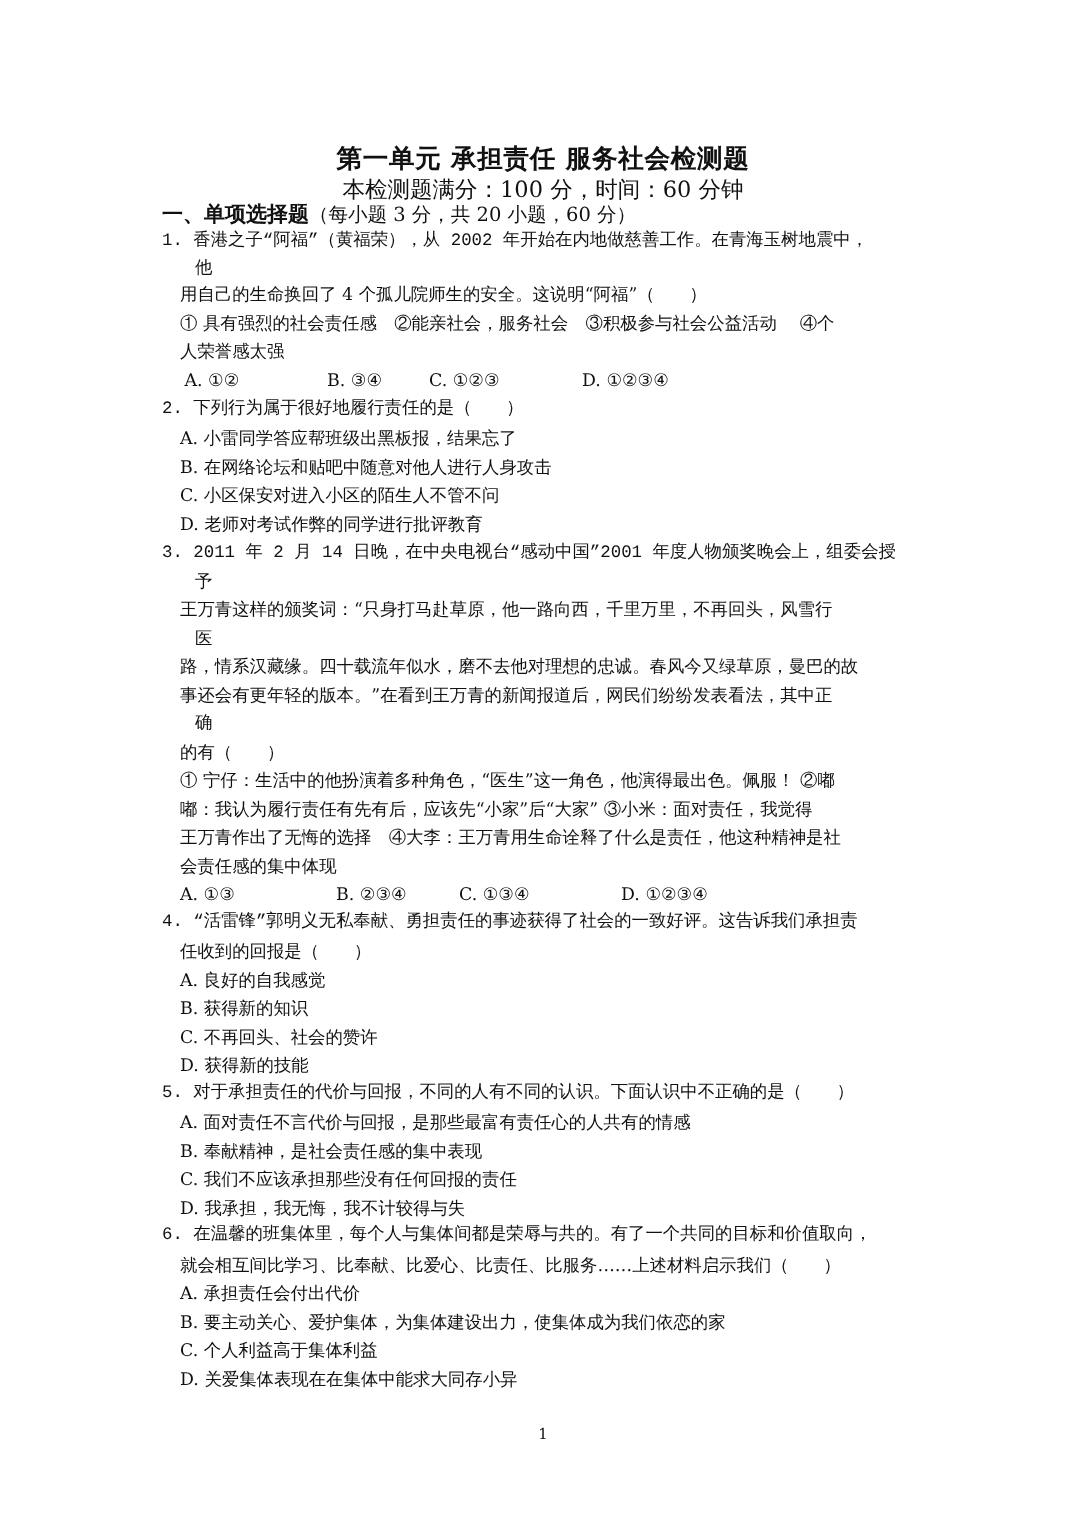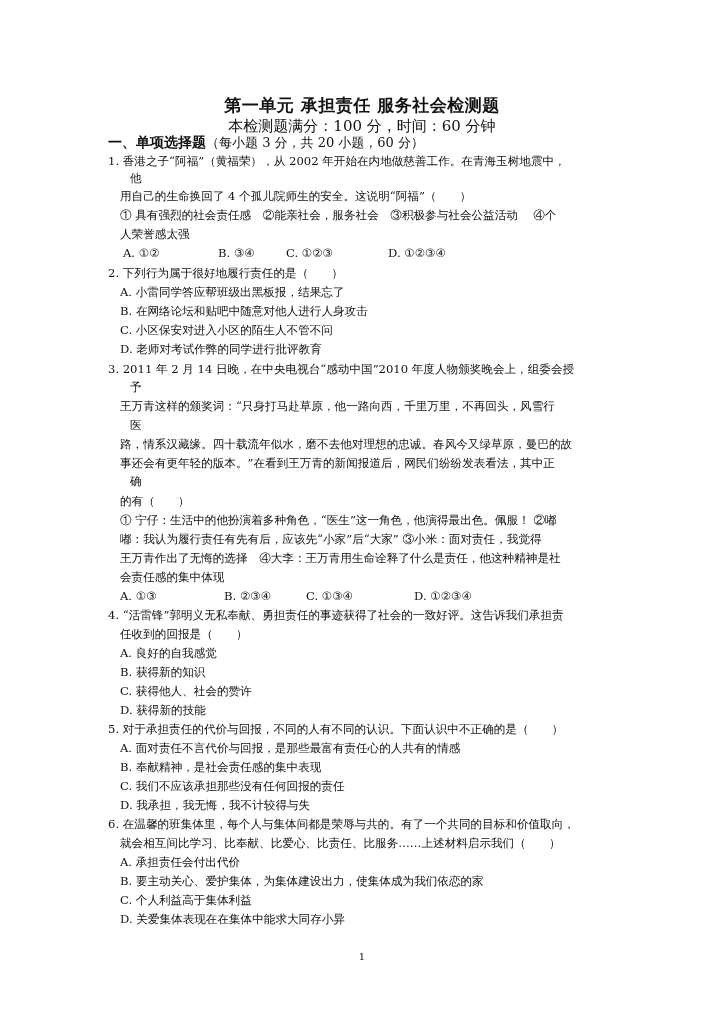--- a/index.html
+++ b/index.html
@@ -8,21 +8,21 @@
     .page { position: absolute; left: 0; top: 0; width: 724px; height: 1024px; background: #fff; }
     .title { position: absolute; left: 0; width: 724px; top: 94px; text-align: center;
              font-family: "DejaVu Sans", "Liberation Sans", sans-serif; font-weight: bold;
              font-size: 17px; letter-spacing: 0.5px; }
     .subtitle { position: absolute; left: 0; width: 724px; top: 117px; text-align: center;
                 font-size: 15px; }
     .section { position: absolute; left: 108px; top: 134px; font-size: 14px; }
     .section b { font-family: "DejaVu Sans", "Liberation Sans", sans-serif; font-weight: bold; }
     .section span.note { font-size: 13px; }
     .ln { position: absolute; font-size: 11.6px; white-space: nowrap; line-height: 14px; }
-    .l0 { left: 108px; }
+    .l0 { left: 108px; font-family: Liberation Mono, monospace; }
     .l1 { left: 120px; }
     .l2 { left: 130px; }
     .opt { position: absolute; font-size: 11.6px; white-space: nowrap; }
     .pagenum { position: absolute; left: 0; width: 724px; top: 951px; text-align: center; font-size: 10px; }
   </style>
 </head>
 <body>
 
 <div class="page">
   <div class="title">第一单元 承担责任 服务社会检测题</div>
@@ -40,42 +40,42 @@
   <div class="opt" style="left:218px;top:246px">B. ③④</div>
   <div class="opt" style="left:286px;top:246px">C. ①②③</div>
   <div class="opt" style="left:388px;top:246px">D. ①②③④</div>
 
   <div class="ln l0" style="top:266px">2. 下列行为属于很好地履行责任的是（　　）</div>
   <div class="ln l1" style="top:285px">A. 小雷同学答应帮班级出黑板报，结果忘了</div>
   <div class="ln l1" style="top:304px">B. 在网络论坛和贴吧中随意对他人进行人身攻击</div>
   <div class="ln l1" style="top:323px">C. 小区保安对进入小区的陌生人不管不问</div>
   <div class="ln l1" style="top:342px">D. 老师对考试作弊的同学进行批评教育</div>
 
-  <div class="ln l0" style="top:362px">3. 2011 年 2 月 14 日晚，在中央电视台“感动中国”2010 年度人物颁奖晚会上，组委会授</div>
+  <div class="ln l0" style="top:362px">3. 2011 年 2 月 14 日晚，在中央电视台“感动中国”2001 年度人物颁奖晚会上，组委会授</div>
   <div class="ln l2" style="top:380px">予</div>
   <div class="ln l1" style="top:399px">王万青这样的颁奖词：“只身打马赴草原，他一路向西，千里万里，不再回头，风雪行</div>
   <div class="ln l2" style="top:418px">医</div>
   <div class="ln l1" style="top:437px">路，情系汉藏缘。四十载流年似水，磨不去他对理想的忠诚。春风今又绿草原，曼巴的故</div>
   <div class="ln l1" style="top:456px">事还会有更年轻的版本。”在看到王万青的新闻报道后，网民们纷纷发表看法，其中正</div>
   <div class="ln l2" style="top:474px">确</div>
   <div class="ln l1" style="top:494px">的有（　　）</div>
   <div class="ln l1" style="top:513px">① 宁仔：生活中的他扮演着多种角色，“医生”这一角色，他演得最出色。佩服！ ②嘟</div>
   <div class="ln l1" style="top:551px">王万青作出了无悔的选择　④大李：王万青用生命诠释了什么是责任，他这种精神是社</div>
   <div class="ln l1" style="top:532px">嘟：我认为履行责任有先有后，应该先“小家”后“大家” ③小米：面对责任，我觉得</div>
   <div class="ln l1" style="top:570px">会责任感的集中体现</div>
   <div class="opt" style="left:120px;top:589px">A. ①③</div>
   <div class="opt" style="left:224px;top:589px">B. ②③④</div>
   <div class="opt" style="left:306px;top:589px">C. ①③④</div>
   <div class="opt" style="left:414px;top:589px">D. ①②③④</div>
 
   <div class="ln l0" style="top:608px">4. “活雷锋”郭明义无私奉献、勇担责任的事迹获得了社会的一致好评。这告诉我们承担责</div>
   <div class="ln l1" style="top:627px">任收到的回报是（　　）</div>
   <div class="ln l1" style="top:646px">A. 良好的自我感觉</div>
   <div class="ln l1" style="top:665px">B. 获得新的知识</div>
-  <div class="ln l1" style="top:684px">C. 获得他人、社会的赞许</div>
+  <div class="ln l1" style="top:684px">C. 不再回头、社会的赞许</div>
   <div class="ln l1" style="top:703px">D. 获得新的技能</div>
 
   <div class="ln l0" style="top:722px">5. 对于承担责任的代价与回报，不同的人有不同的认识。下面认识中不正确的是（　　）</div>
   <div class="ln l1" style="top:741px">A. 面对责任不言代价与回报，是那些最富有责任心的人共有的情感</div>
   <div class="ln l1" style="top:760px">B. 奉献精神，是社会责任感的集中表现</div>
   <div class="ln l1" style="top:779px">C. 我们不应该承担那些没有任何回报的责任</div>
   <div class="ln l1" style="top:798px">D. 我承担，我无悔，我不计较得与失</div>
 
   <div class="ln l0" style="top:817px">6. 在温馨的班集体里，每个人与集体间都是荣辱与共的。有了一个共同的目标和价值取向，</div>
   <div class="ln l1" style="top:836px">就会相互间比学习、比奉献、比爱心、比责任、比服务……上述材料启示我们（　　）</div>

